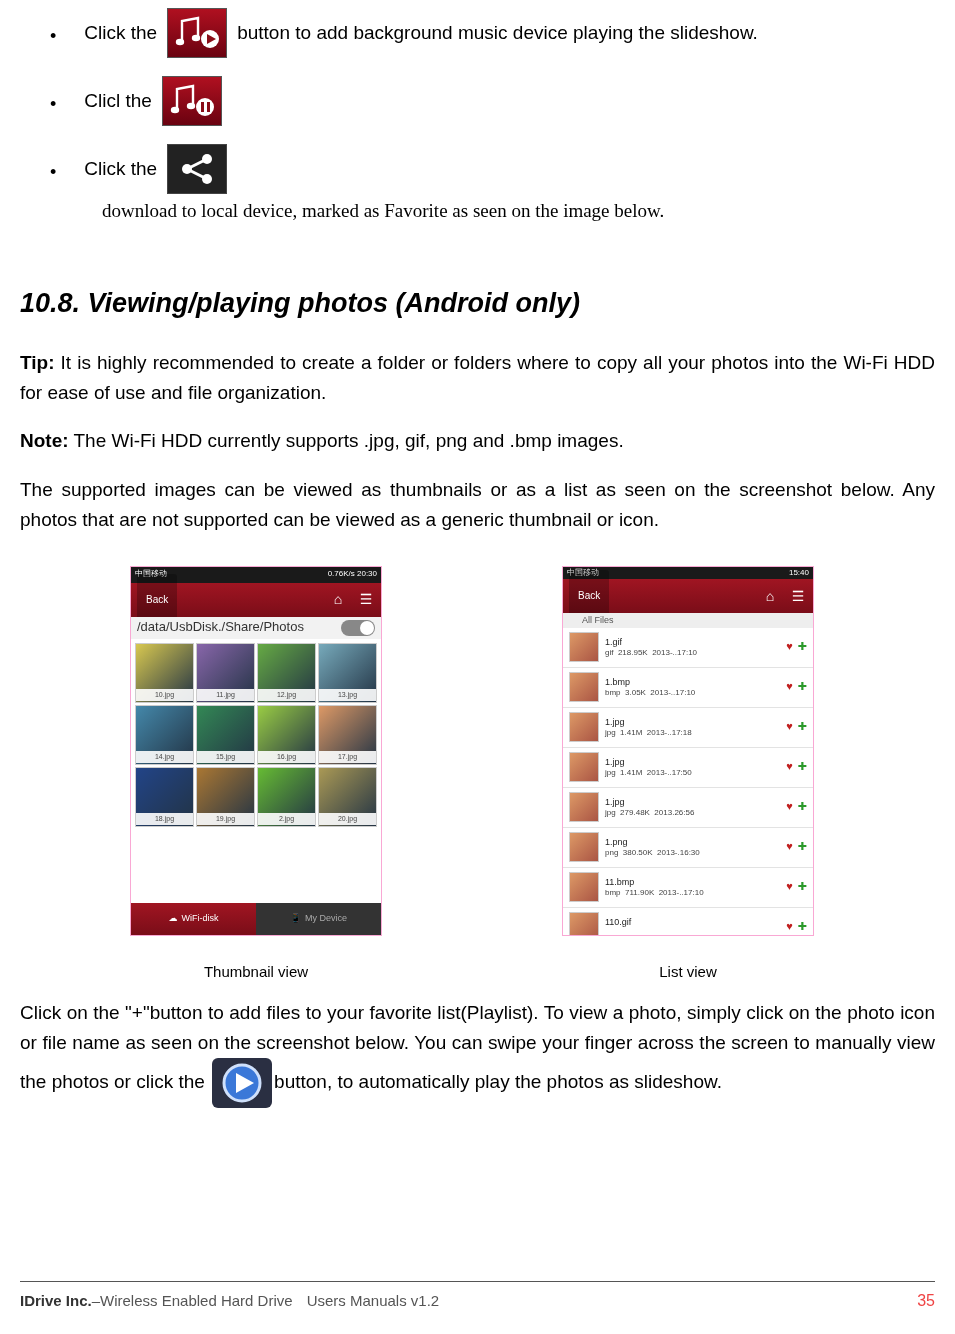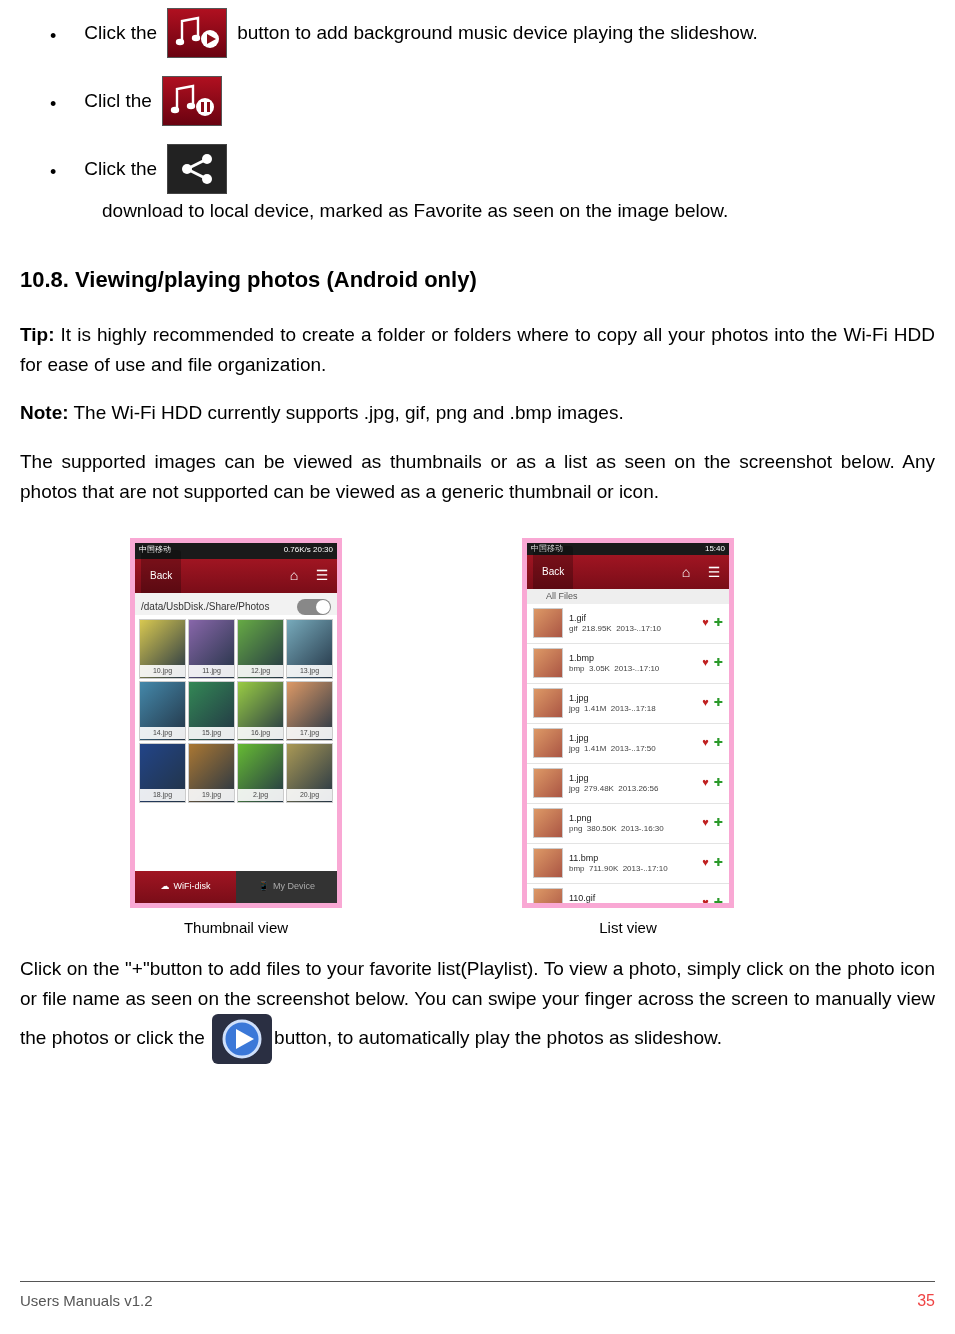--- a/index.html
+++ b/index.html
@@ -20,60 +20,60 @@
       display: inline-flex;
       width: 60px; height: 50px;
       margin: 0 10px;
       align-items: center; justify-content: center;
       flex-shrink: 0;
     }
     .music-icon-bg { background: linear-gradient(#b01020, #6a0210); border: 1px solid #555; position: relative; }
     .share-icon-bg { background: #222; border: 1px solid #444; }
     .play-btn-bg { background: #2a2f42; border-radius: 6px; }
     .bullet-text { display: inline; }
-    .continuation { margin-left: 82px; margin-top: -16px; margin-bottom: 30px; }
-
-    h2.section { font-size: 22px; font-weight: bold; margin-top: 36px; margin-bottom: 22px; }
+    .continuation { margin-left: 82px; margin-top: -16px; margin-bottom: 30px; font-family: Liberation Serif, serif; }
+
+    h2.section { font-size: 27px; font-weight: bold; margin-top: 56px; margin-bottom: 22px; font-style: italic; }
     .para { margin-bottom: 18px; text-align: justify; }
     .bold-label { font-weight: bold; }
 
     .screenshots { display: flex; gap: 180px; margin: 30px 0 14px 110px; }
     .phone-wrap { display: flex; flex-direction: column; align-items: center; }
     .phone {
-      width: 212px; height: 370px;
-      border: 5px solid #f9a8d4;
+      width: 252px; height: 370px;
+      border: 1px solid #f9a8d4;
       background: #fff;
       display: flex; flex-direction: column;
       font-size: 9px;
       overflow: hidden;
     }
     .status-bar { height: 16px; background: #1a1a1a; color: #fff; display: flex; justify-content: space-between; align-items: center; font-size: 8px; padding: 0 4px; }
     .top-bar { height: 34px; background: linear-gradient(#a01522,#7a0d18); display: flex; align-items: center; padding: 0 6px; justify-content: space-between; }
     .back-btn { background: rgba(0,0,0,0.25); color: #fff; padding: 18px 9px; border-radius: 3px; font-size: 10px; }
     .top-icons { display: flex; gap: 10px; }
     .top-icn { width: 18px; height: 18px; display: flex; align-items: center; justify-content: center; color: #fff; font-size: 14px; }
     .sw-toggle { width: 34px; height: 16px; background: #888; border-radius: 8px; position: relative; }
     .sw-toggle::after { content:''; position:absolute; width:14px; height:14px; background:#fff; border-radius:50%; top:1px; right:1px; }
-    .path-bar { height: 22px; background: #f2f2f2; display: flex; align-items: flex-end; justify-content: space-between; padding: 0 6px; font-size: 10px; color:#333; }
+    .path-bar { height: 22px; background: #f2f2f2; display: flex; align-items: center; justify-content: space-between; padding: 0 6px; font-size: 13px; color:#333; }
     .thumb-grid { flex:1; display: grid; grid-template-columns: repeat(4,1fr); grid-auto-rows: 60px; gap: 2px; padding: 4px; background:#fff; }
     .thumb { background: linear-gradient(135deg,#4a7,#257); border:1px solid #ccc; display:flex; align-items:flex-end; justify-content:center; font-size:7px; color:#444; padding-bottom:1px; position:relative; overflow:hidden; }
     .thumb span { background:rgba(255,255,255,0.9); width:100%; text-align:center; }
     .list-rows { flex:1; background:#fff; display:flex; flex-direction:column; }
     .list-head { height:20px; background:#eee; display:flex; align-items:center; padding:0 19px; font-size:9px; color:#555; }
     .lrow { height: 40px; border-bottom:1px solid #e3e3e3; display:flex; align-items:center; padding:0 6px; gap:6px; }
     .lthumb { width:30px; height:30px; background:linear-gradient(135deg,#d96,#a54); border:1px solid #ccc; }
     .linfo { flex:1; font-size:8px; color:#444; line-height:1.2; }
     .linfo .fname { font-size:9px; color:#222; }
     .licons { display:flex; gap:5px; font-size:11px; }
     .heart { color: #c02020; }
     .plus { color: #2a9a2a; }
     .bottom-tabs { height: 32px; background: linear-gradient(#a01522,#7a0d18); display:flex; }
     .tab { flex:1; display:flex; align-items:center; justify-content:center; color:#fff; font-size:9px; gap:4px; }
     .tab.inactive { background:#333; color:#aaa; }
-    .caption { font-size: 15px; margin-top: 8px; text-align: center; }
+    .caption { font-size: 15px; margin-top: 24px; text-align: center; }
 
     .para-with-icon { display:block; text-align: justify; margin-bottom: 18px; }
     .inline-play { display:inline-block; width:60px; height:50px; vertical-align: middle; margin:0 2px; }
 
     .footer { position: absolute; bottom: 20px; left: 20px; right: 20px; border-top: 1px solid #555; padding-top: 6px; display: flex; justify-content: space-between; font-size: 15px; color: #555; }
     .footer-left { display: flex; gap: 14px; align-items:center; }
     .pagenum { color: #ef4444; font-size: 16px; }
 
     
     svg { display:block; }
@@ -321,16 +321,19 @@
   <span class="inline-play play-btn-bg">
     <svg width="60" height="50" viewBox="0 0 60 50">
       <circle cx="30" cy="25" r="18" fill="#3b78d8" stroke="#cfe0fb" stroke-width="3"></circle>
       <polygon points="24,15 24,35 42,25" fill="#fff"></polygon>
     </svg>
   </span><span>button, to automatically play the photos as slideshow.</span>
 </p>
 
 <div class="footer">
   <div class="footer-left">
+    <span>
+      <span style="font-weight:bold;color:#333">IDrive Inc.</span><span>–Wireless Enabled Hard Drive</span>
+    </span>
     <span>Users Manuals v1.2</span>
   </div>
   <span class="pagenum">35</span>
 </div>
 
 </body></html>

